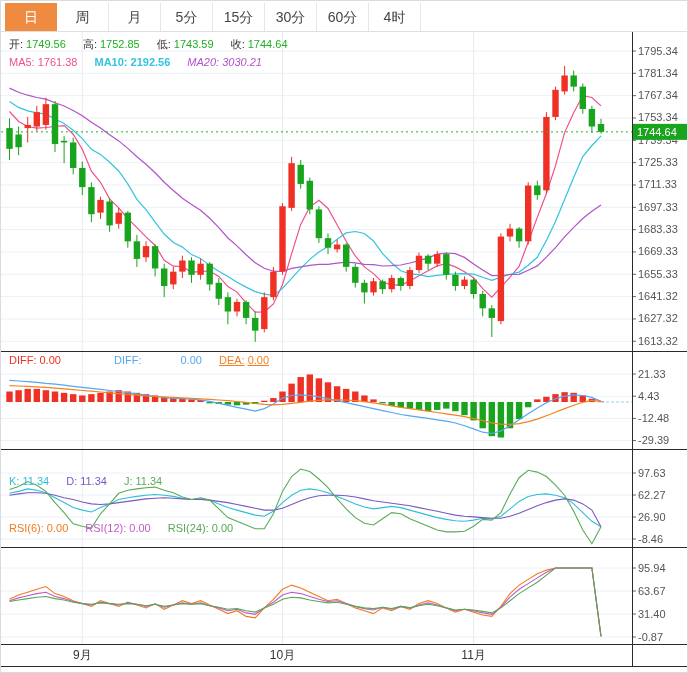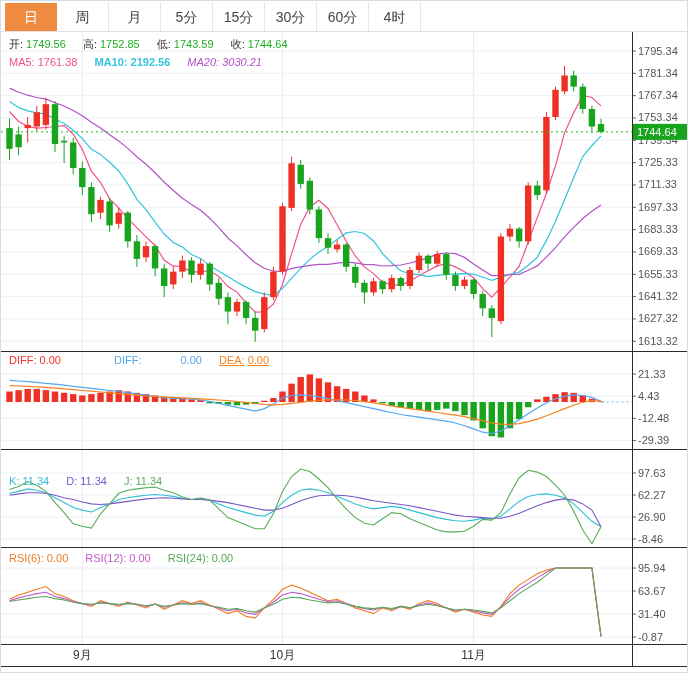--- a/index.html
+++ b/index.html
@@ -8,21 +8,21 @@
   .tab{width:52px;height:28px;line-height:28px;text-align:center;font-size:14px;color:#444;background:#fff;border-right:1px solid #e6e6e6;cursor:pointer;box-sizing:border-box;}
   .tab.active{background:var(--accent);color:#fff;border-right:none;}
   .overlay{position:absolute;left:8px;z-index:4;font-size:11px;white-space:nowrap;letter-spacing:0;}
   .row1{top:36px;}
   .row2{top:55px;}
   .overlay span{margin-right:3px;}
   .overlay .gap{margin-right:14px;}
   .lbl{color:#333;}
   .v-green{color:var(--green-text);}
   .c-ma5{color:var(--ma5);} .c-ma10{color:var(--ma10);font-weight:bold;} .c-ma20{color:var(--ma20);font-style:italic;}
-  .hdr-macd{top:353px;} .hdr-kdj{top:451px;margin-top:23px;} .hdr-rsi{top:551px;}
+  .hdr-macd{top:353px;} .hdr-kdj{top:451px;margin-top:23px;} .hdr-rsi{top:521px;}
   .c-red{color:var(--up);} .c-diff{color:var(--diff);padding-left:36px;} .c-dea{color:var(--dea);text-decoration:underline;}
   .c-k{color:var(--k);} .c-d{color:var(--d);} .c-j{color:var(--j);}
   .c-rsi6{color:var(--rsi6);} .c-rsi12{color:var(--rsi12);} .c-rsi24{color:var(--rsi24);}
   svg{position:absolute;top:0;left:0;z-index:1;}
   svg text{font-family:"Liberation Sans","DejaVu Sans",sans-serif;}
 </style>
 </head>
 <body>
 
 <div class="widget">

